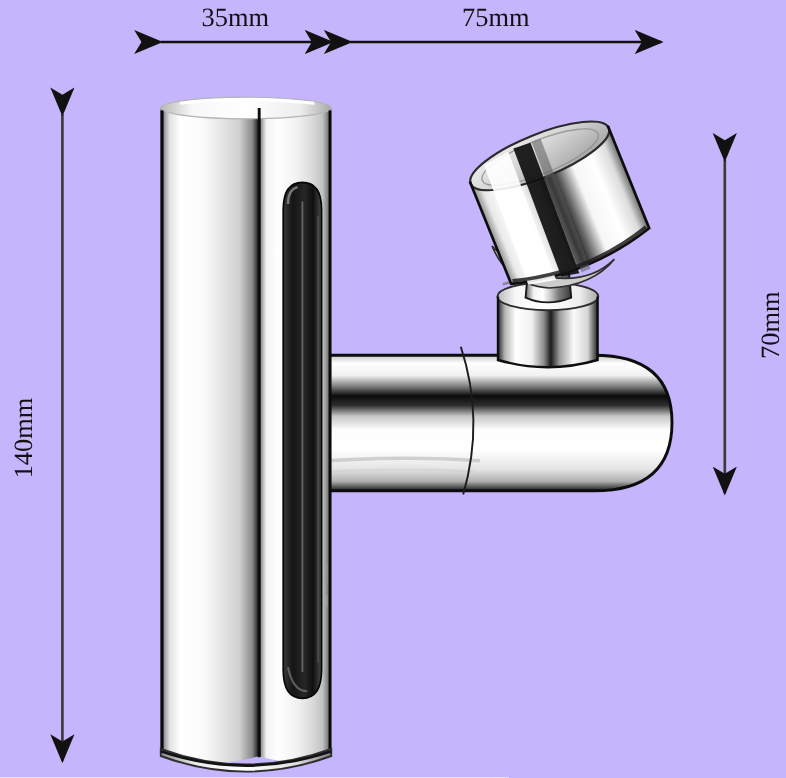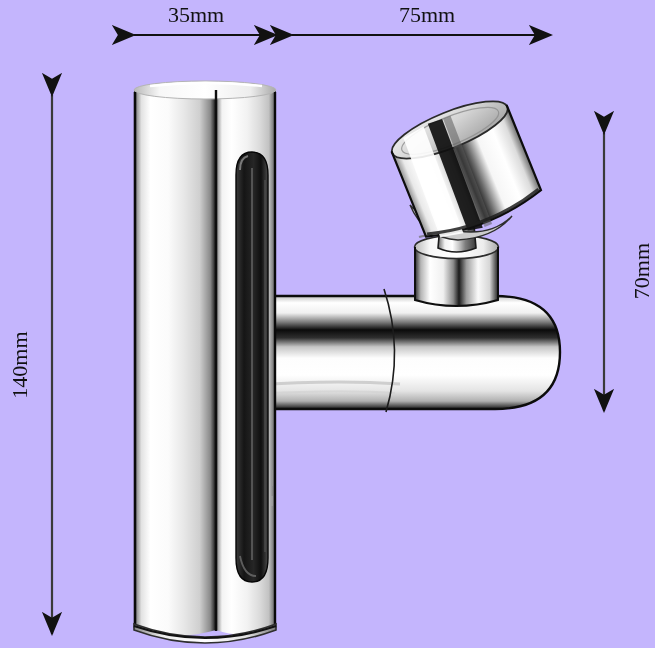--- a/index.html
+++ b/index.html
@@ -41,21 +41,21 @@
     height: 648px;
   }
 </style>
 </head>
 <body>
 
 <div id="canvas">
 
   <div class="dim-label" style="left:168px; top:2px;">35mm</div>
 
-  <div class="dim-label" style="left:399px; top:2px;">75mm</div>
+  <div class="dim-label" style="left:385px; top:2px;">75mm</div>
 
   <div class="dim-label vert-left" style="left:-28px; top:352px; width:96px; text-align:center;">140mm</div>
 
   <div class="dim-label vert-right" style="left:594px; top:258px; width:96px; text-align:center;">70mm</div>
 
   <svg class="svg-layer" viewBox="0 0 655 648" xmlns="http://www.w3.org/2000/svg">
     <defs>
 
       <linearGradient id="gBodyLeft" x1="0" y1="0" x2="1" y2="0">
         <stop offset="0%" stop-color="#0d0d0d"></stop>

